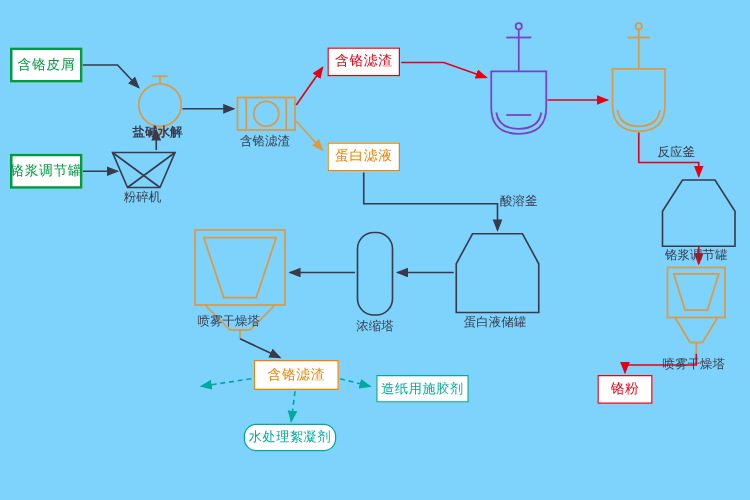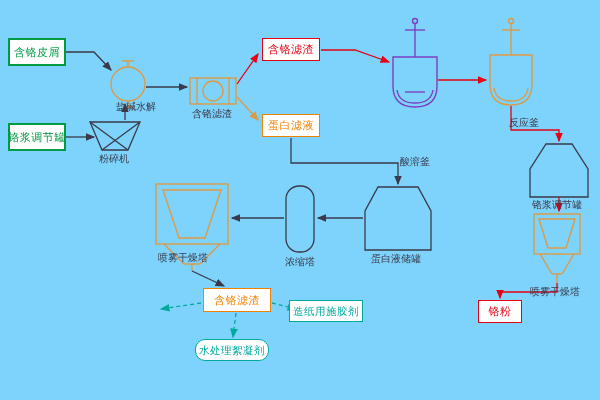--- a/index.html
+++ b/index.html
@@ -140,27 +140,27 @@
       <polyline points="236,313 233,337" marker-end="url(#mT)"></polyline>
     </g>
   </svg>
 
   <div class="nbox green" style="left:8px;top:38px;width:58px;height:28px;">含铬皮屑</div>
   <div class="nbox green" style="left:8px;top:123px;width:58px;height:28px;">铬浆调节罐</div>
   <div class="nbox red" style="left:262px;top:38px;width:58px;height:23px;">含铬滤渣</div>
   <div class="nbox orange" style="left:262px;top:114px;width:58px;height:23px;">蛋白滤液</div>
   <div class="nbox red" style="left:478px;top:300px;width:44px;height:23px;text-align:center;">铬粉</div>
   <div class="nbox orange" style="left:203px;top:288px;width:68px;height:24px;">含铬滤渣</div>
-  <div class="nbox teal" style="left:289px;top:300px;width:74px;height:22px;">造纸用施胶剂</div>
+  <div class="nbox teal" style="left:301px;top:300px;width:74px;height:22px;">造纸用施胶剂</div>
   <div class="nbox teal" style="left:195px;top:339px;width:74px;height:22px;border-radius:10px;">水处理絮凝剂</div>
 
-  <div class="lbl" style="left:116px;top:102px;">盐碱水解</div>
+  <div class="lbl" style="left:106px;top:102px;font-weight:bold;">盐碱水解</div>
   <div class="lbl" style="left:99px;top:154px;">粉碎机</div>
   <div class="lbl" style="left:192px;top:109px;">含铬滤渣</div>
   <div class="lbl" style="left:400px;top:113px;margin-top:44px;">酸溶釜</div>
-  <div class="lbl" style="left:509px;top:118px;">反应釜</div>
+  <div class="lbl" style="left:526px;top:118px;">反应釜</div>
   <div class="lbl" style="left:532px;top:200px;">铬浆调节罐</div>
   <div class="lbl" style="left:530px;top:287px;">喷雾干燥塔</div>
   <div class="lbl" style="left:371px;top:254px;">蛋白液储罐</div>
   <div class="lbl" style="left:285px;top:257px;">浓缩塔</div>
   <div class="lbl" style="left:158px;top:253px;">喷雾干燥塔</div>
 
 </div>
 
 </body></html>

